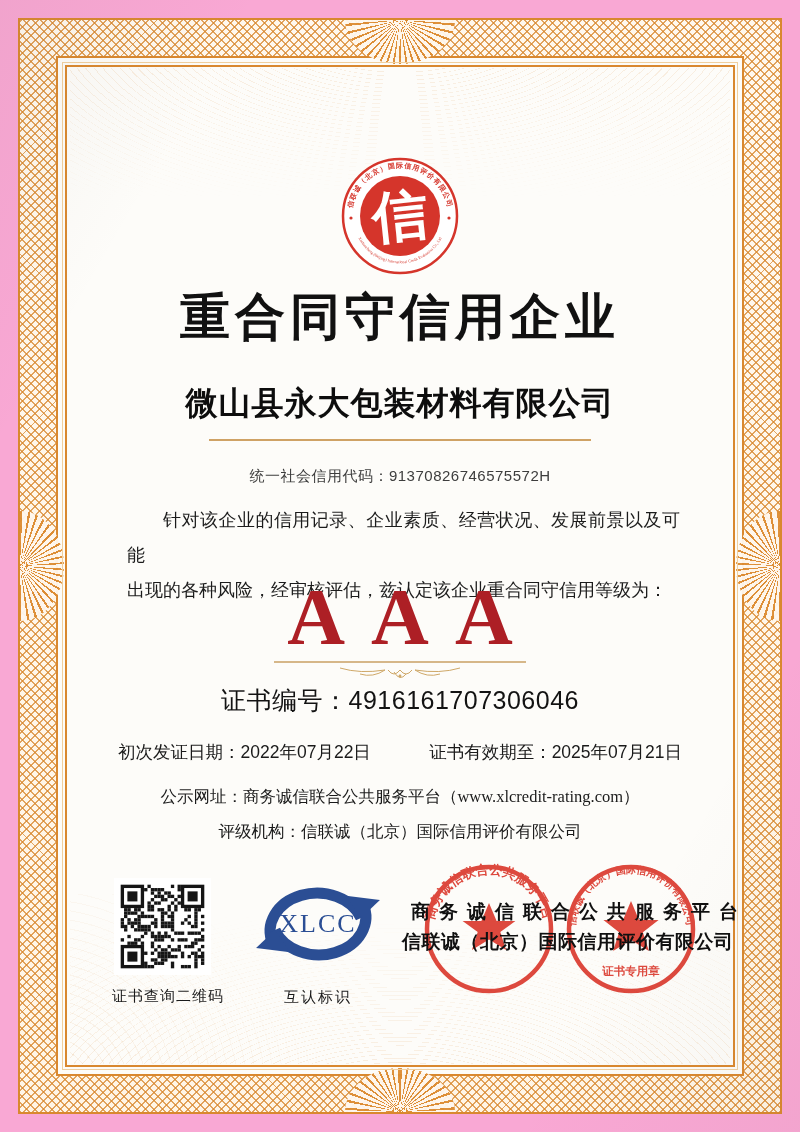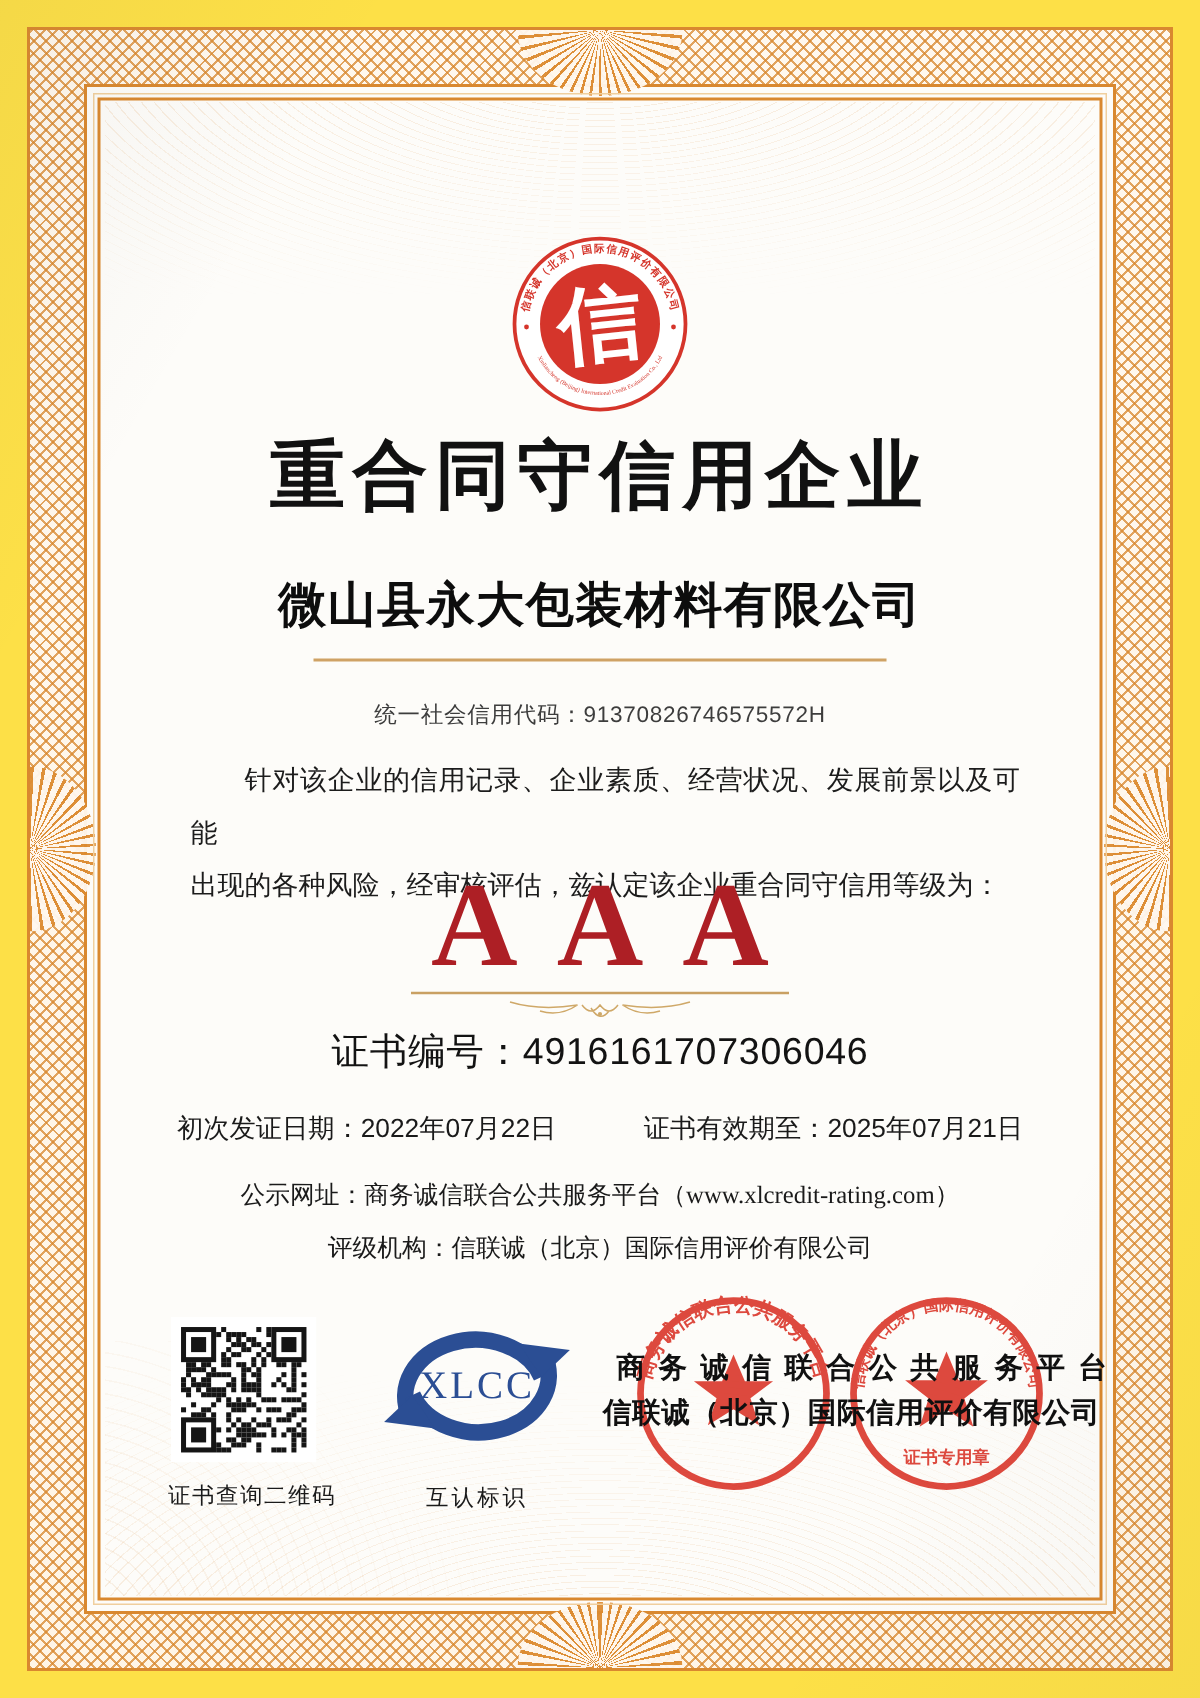--- a/index.html
+++ b/index.html
@@ -2,21 +2,21 @@
 <html><head>
 <meta charset="utf-8">
 <style>
   * { margin:0; padding:0; box-sizing:border-box; }
   html,body { width:800px; height:1132px; }
   body {
     font-family:"Liberation Serif","DejaVu Serif",serif;
     background:#f6f4f0;
     position:relative; overflow:hidden;
   }
-  .paper { position:absolute; inset:0; background:#fde047; }
+  .paper { position:absolute; inset:0; background:#f9a8d4; }
   
   .paper::after{content:'';position:absolute;inset:0;pointer-events:none;
     background:linear-gradient(120deg,rgba(90,80,70,.05),rgba(0,0,0,0) 18%),
                linear-gradient(-60deg,rgba(90,80,70,.04),rgba(0,0,0,0) 20%);}
   
   .band { position:absolute; inset:18px; border:2px solid #d9882f;
     background:
       repeating-linear-gradient(45deg, rgba(216,136,47,.75) 0 1.4px, rgba(255,255,255,0) 1.4px 6px),
       repeating-linear-gradient(-45deg, rgba(216,136,47,.75) 0 1.4px, rgba(255,255,255,0) 1.4px 6px),
       linear-gradient(#fff8ee,#fff5e6);

